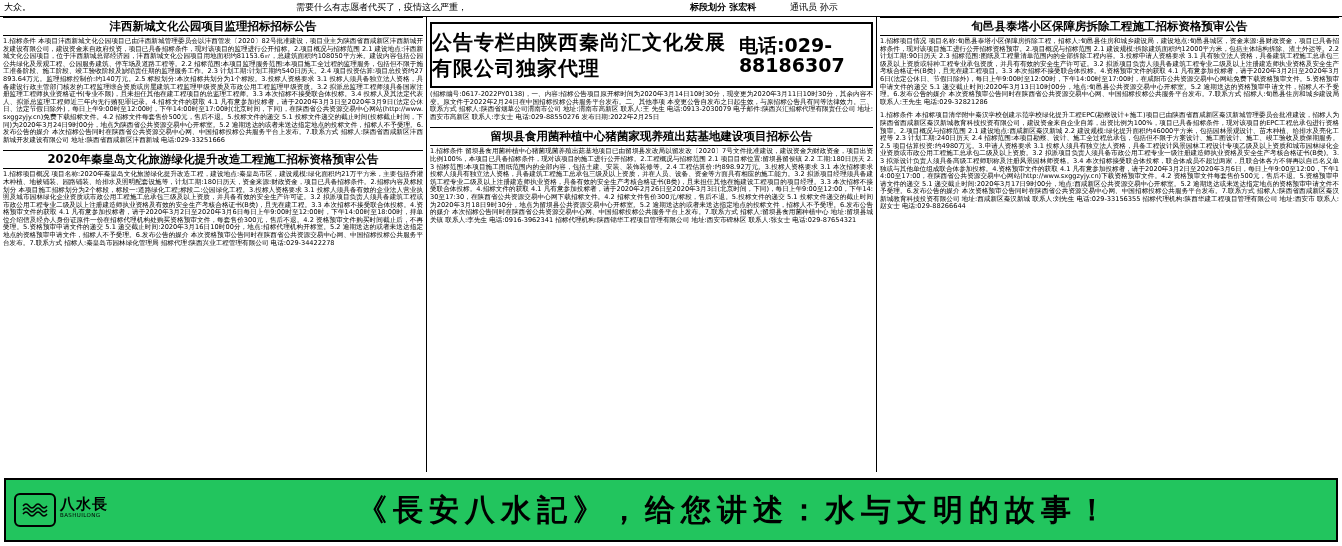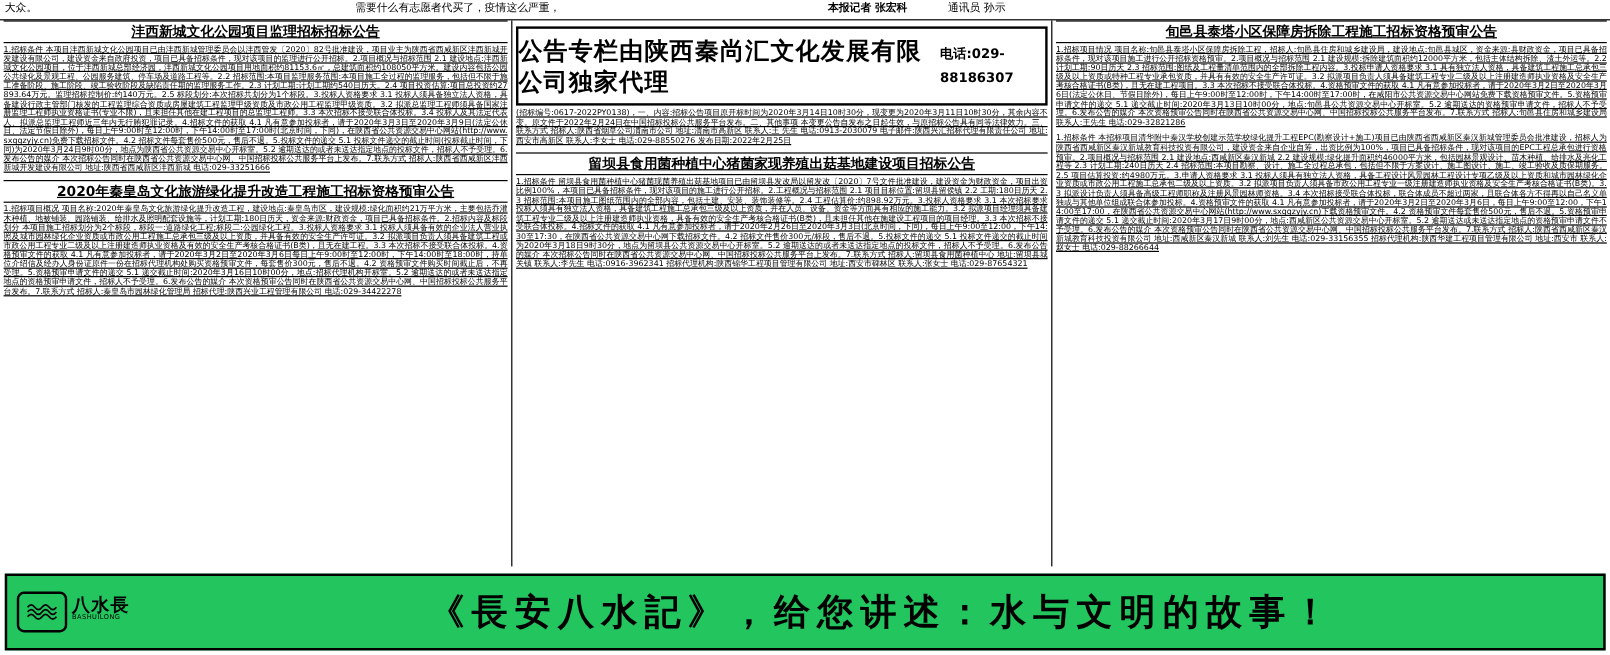--- a/index.html
+++ b/index.html
@@ -20,21 +20,21 @@
     font-size:9px;line-height:14px;
     overflow:hidden;
   }
   .topstrip .t1{position:absolute;left:4px;top:0;}
   .topstrip .t2{position:absolute;left:296px;top:0;}
   .topstrip .t3{position:absolute;left:690px;top:0;font-weight:bold;}
   .topstrip .t4{position:absolute;left:790px;top:0;}
 
   
   .cols{position:absolute;left:0;top:17px;width:1342px;height:455px;}
-  .col{position:absolute;top:0;height:455px;box-sizing:border-box;text-decoration:underline;}
+  .col{position:absolute;top:0;height:455px;box-sizing:border-box;}
   .col-left{left:3px;width:420px;}
   .col-mid{left:430px;width:443px;}
   .col-right{left:880px;width:459px;}
 
   .vrule{position:absolute;top:17px;width:1px;height:455px;background:#000;}
 
   
   .notice{margin-bottom:6px;}
   .notice-title{
     text-align:center;font-weight:bold;font-size:11.5px;line-height:15px;
@@ -49,21 +49,21 @@
   }
 
   
   .adbox{
     position:absolute;left:430px;top:22px;width:443px;height:66px;
     border:2px solid #000;box-sizing:border-box;
     background:#fff;
     display:flex;flex-direction:row;align-items:center;justify-content:center;
   }
   .adbox .l1{font-size:20px;font-weight:bold;letter-spacing:1px;line-height:26px;}
-  .adbox .l2{font-size:11px;font-weight:bold;line-height:20px;}
+  .adbox .l2{font-size:19px;font-weight:bold;line-height:20px;}
 
   
   .banner{
     position:absolute;left:4px;top:478px;width:1334px;height:64px;
     border:2px solid #000;box-sizing:border-box;
     display:flex;align-items:center;
     background:#22c55e;
   }
   .logo{
     width:120px;height:44px;margin-left:8px;
@@ -85,21 +85,21 @@
   }
 </style>
 </head>
 <body>
 
 <div class="page">
 
   <div class="topstrip">
     <span class="t1">大众。</span>
     <span class="t2">需要什么有志愿者代买了，疫情这么严重，</span>
-    <span class="t3">本报记者 张宏科</span>
+    <span class="t3">标段划分 张宏科</span>
     <span class="t4">通讯员 孙示</span>
   </div>
 
   <div class="vrule" style="left:426px;"></div>
   <div class="vrule" style="left:876px;"></div>
 
   <div class="cols">
 
     <div class="col col-left">
       <div class="notice">

